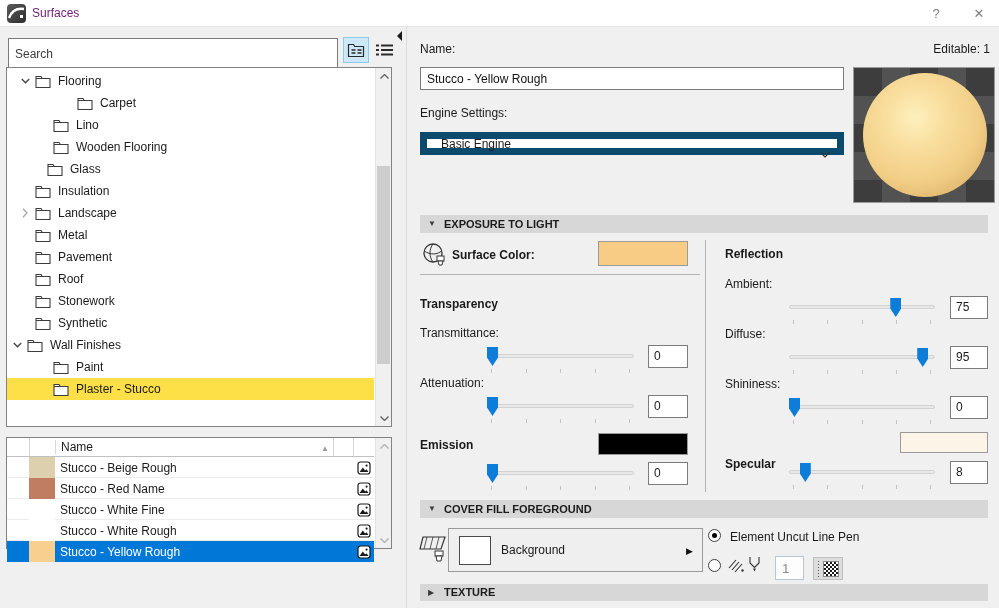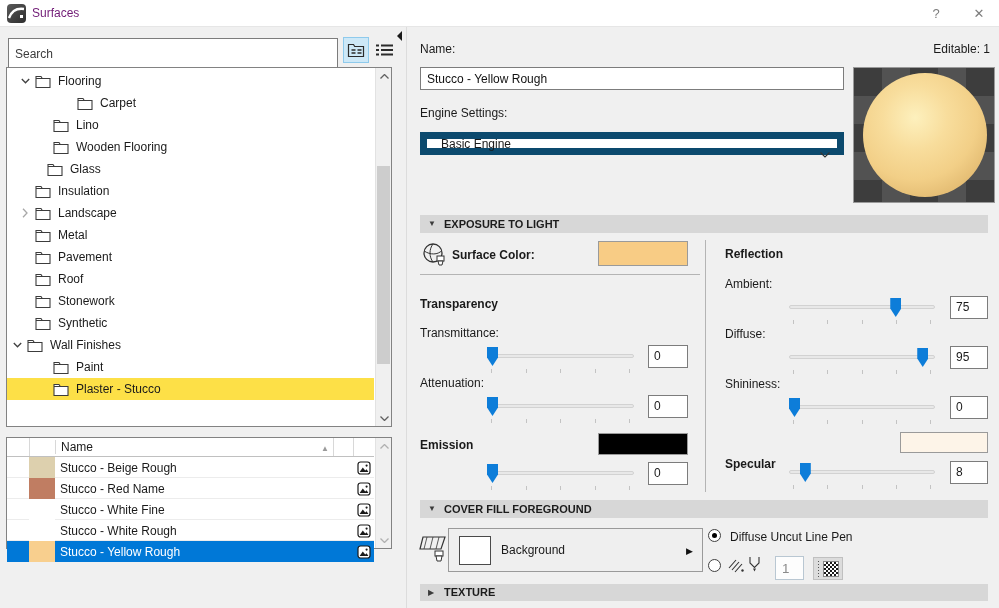--- a/index.html
+++ b/index.html
@@ -494,21 +494,21 @@
         <rect x="16" y="20" width="8" height="5" fill="#fff" stroke="#333"></rect>
         <path d="M17 25 h6 l-1 5 h-4 z" fill="#fff" stroke="#333"></path>
       </svg>
   </span>
   <div class="filldrop">
     <span class="fsw"></span>
     <span class="flabel">Background</span>
     <span class="farrow">▶</span>
   </div>
   <span class="radio on" style="left:708px;top:529px;"></span>
-  <span class="rlabel" style="left:730px;top:530px;">Diffuse Uncut Line Pen</span>
+  <span class="rlabel" style="left:730px;top:530px;">Element Uncut Line Pen</span>
   <span class="radio" style="left:708px;top:559px;"></span>
   <span class="icon-abs" style="left:728px;top:558px;">
     <svg width="17" height="15" viewBox="0 0 17 15">
         <path d="M1 10 L8 2 M4 12 L11 4 M7 14 L14 6" stroke="#333" stroke-width="1.1" fill="none"></path>
         <circle cx="14.5" cy="12.5" r="1.2" fill="#333"></circle>
       </svg>
   </span>
   <span class="icon-abs" style="left:747px;top:556px;">
     <svg width="16" height="18" viewBox="0 0 16 18">
         <path d="M3 1 v6 l4.5 4.5 L12 7 V1" fill="none" stroke="#333" stroke-width="1.1"></path>

